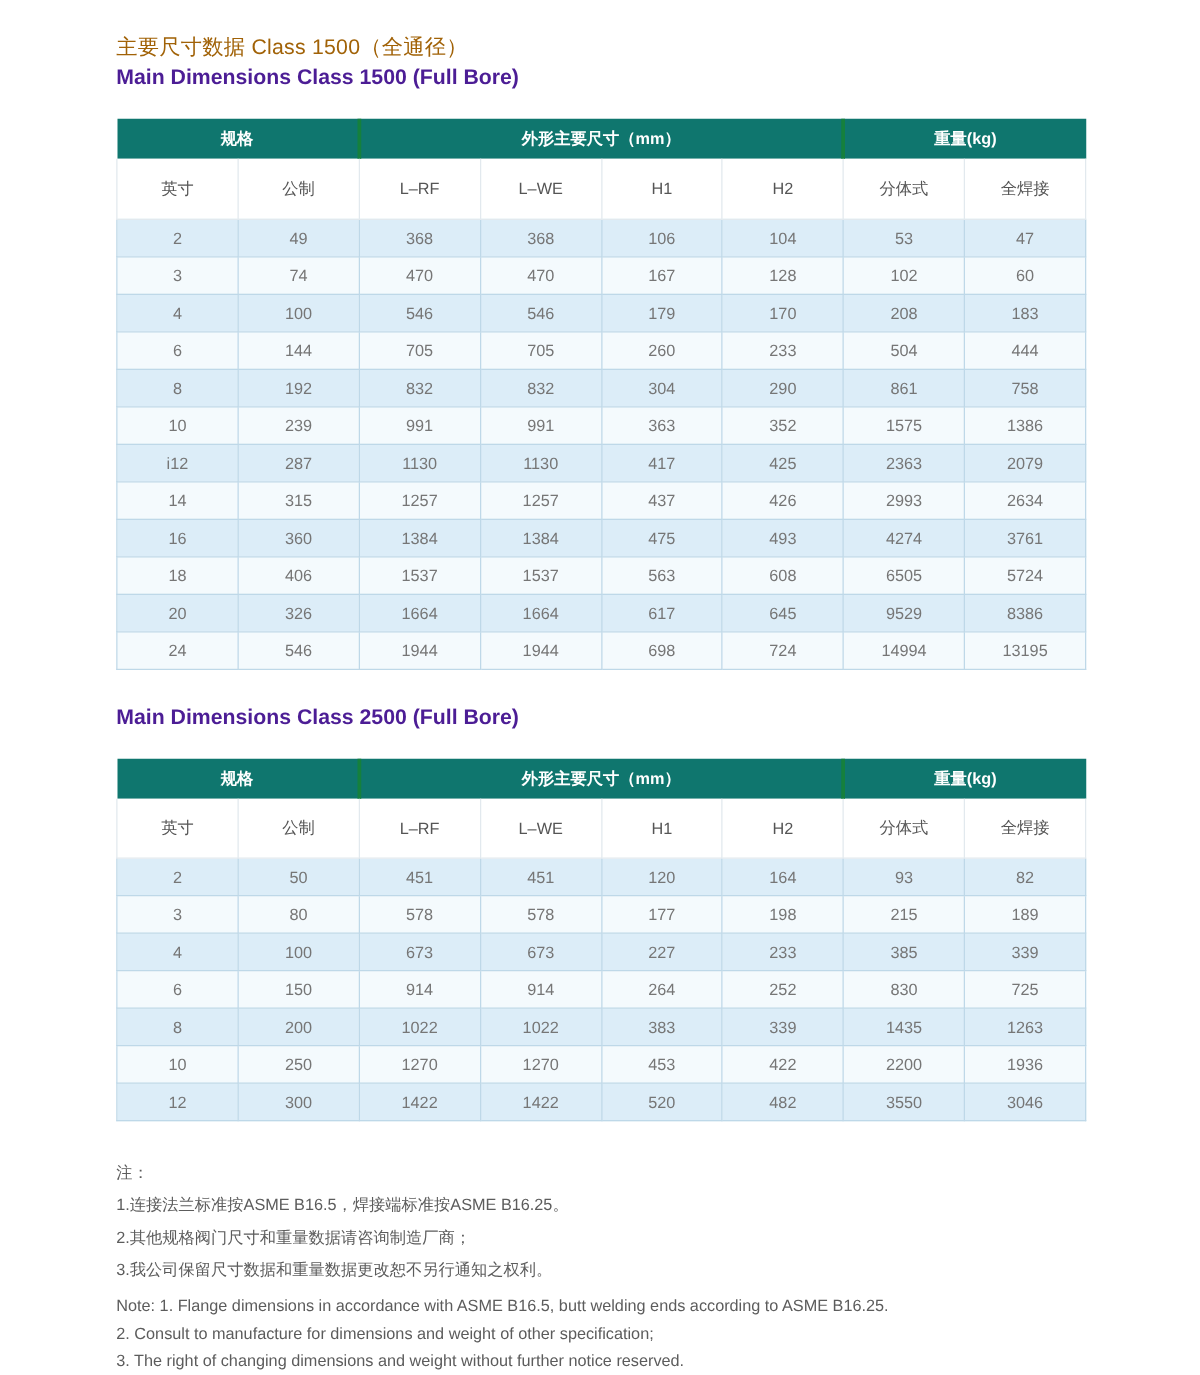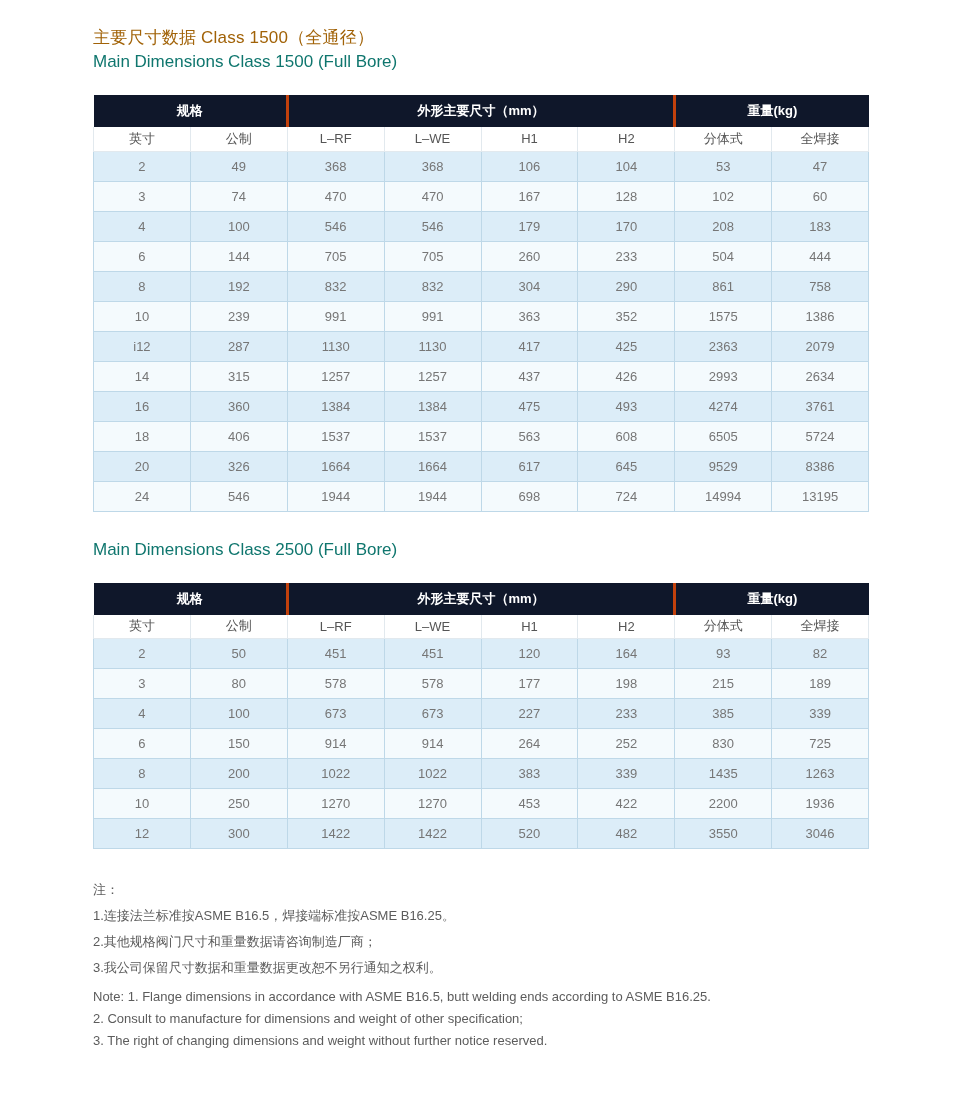--- a/index.html
+++ b/index.html
@@ -11,44 +11,44 @@
   }
   .page { padding: 26px 91px 0 93px; }
 
   .title-zh {
     margin: 0 0 3px 0;
     font-size: 17px; font-weight: 400;
     color: #a16207; letter-spacing: 0.2px;
   }
   .title-en {
     margin: 0 0 23px 0;
-    font-size: 17px; font-weight: 400;
-    color: #0f766e;
+    font-size: 17px; font-weight: 700;
+    color: #4c1d95;
   }
 
   table.dim {
     width: 100%;
     border-collapse: collapse;
     table-layout: fixed;
     margin-bottom: 28px;
   }
   table.dim tr.grp th {
-    background: #0f172a;
+    background: #0f766e;
     color: #ffffff;
     font-size: 13px; font-weight: 700;
     height: 32px;
     padding: 0; text-align: center;
     border: none;
   }
-  table.dim tr.grp th.sep { border-left: 3px solid #c2410c; }
+  table.dim tr.grp th.sep { border-left: 3px solid #15803d; }
   table.dim tr.cols th {
     background: #ffffff;
     color: #555555;
     font-size: 13px; font-weight: 400;
-    height: 24px;
+    height: 48px;
     padding: 0; text-align: center;
     border: 1px solid #e2e9ee;
     border-top: none;
   }
   table.dim tbody td {
     height: 30px;
     padding: 0; text-align: center;
     font-size: 13px; color: #767676;
     border: 1px solid #bed8e8;
     background: #f4fafd;

